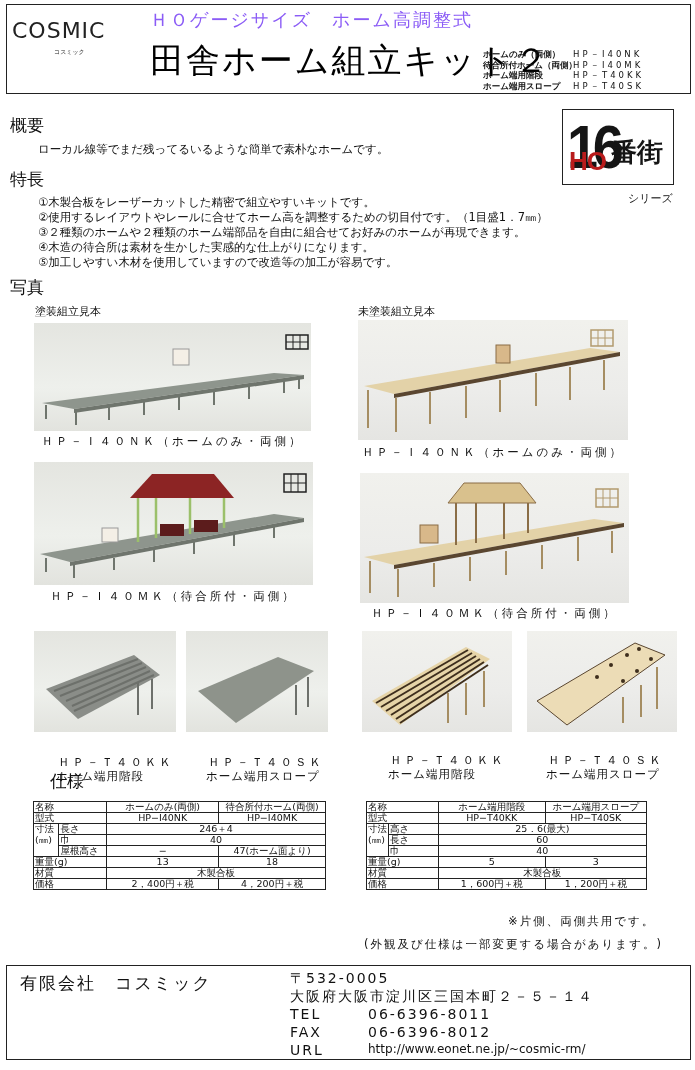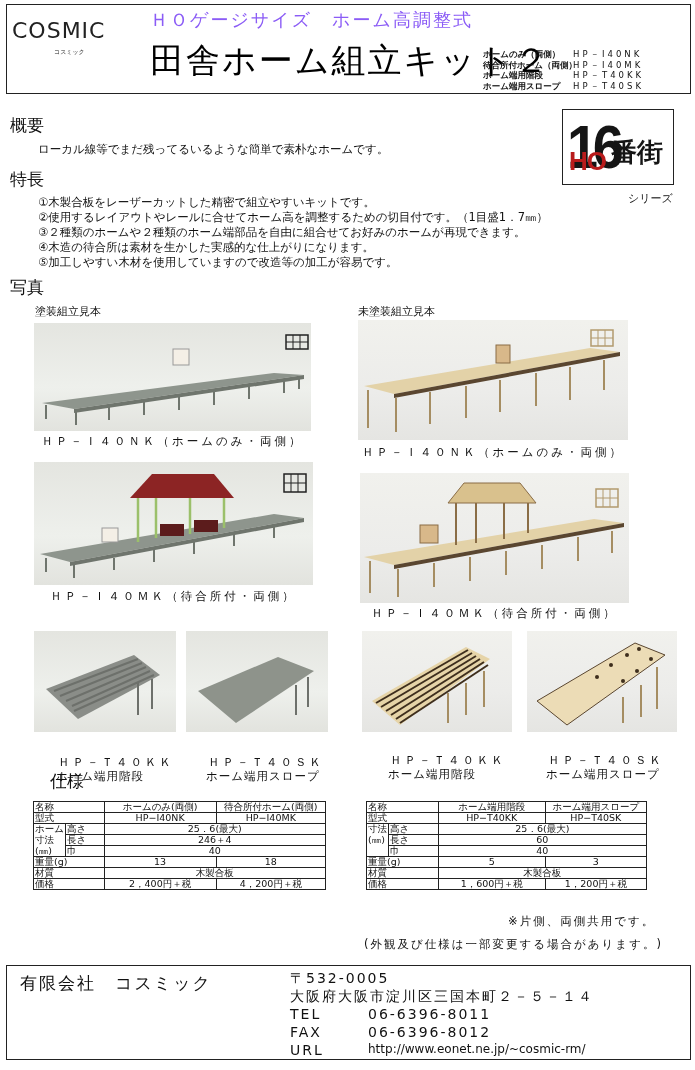--- a/index.html
+++ b/index.html
@@ -281,33 +281,34 @@
     <td colspan="2" style="width:66px;">名称</td>
     <td class="c" style="width:112px;">ホームのみ(両側)</td>
     <td class="c">待合所付ホーム(両側)</td>
   </tr>
   <tr>
     <td colspan="2">型式</td>
     <td class="c">HP−I40NK</td>
     <td class="c">HP−I40MK</td>
   </tr>
   <tr>
-    <td style="width:20px; border-bottom:none;">ホーム</td>
-    <td>高さ</td>
-    <td class="c" colspan="2">25．6(最大)</td>
-  </tr>
-  <tr>
     <td style="border-top:none; border-bottom:none;">寸法</td>
     <td>長さ</td>
     <td class="c" colspan="2">246＋4</td>
   </tr>
   <tr>
     <td style="border-top:none; border-bottom:none;">(㎜)</td>
     <td>巾</td>
     <td class="c" colspan="2">40</td>
+  </tr>
+  <tr>
+    <td style="border-top:none;"></td>
+    <td>屋根高さ</td>
+    <td class="c">−</td>
+    <td class="c">47(ホーム面より)</td>
   </tr>
   <tr>
     <td colspan="2">重量(g)</td>
     <td class="c">13</td>
     <td class="c">18</td>
   </tr>
   <tr>
     <td colspan="2">材質</td>
     <td class="c" colspan="2">木製合板</td>
   </tr>

